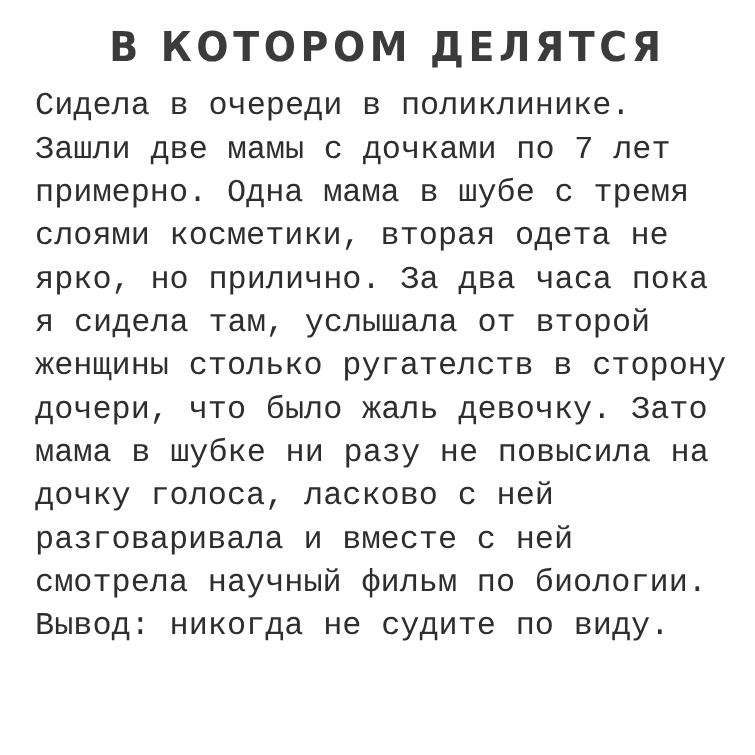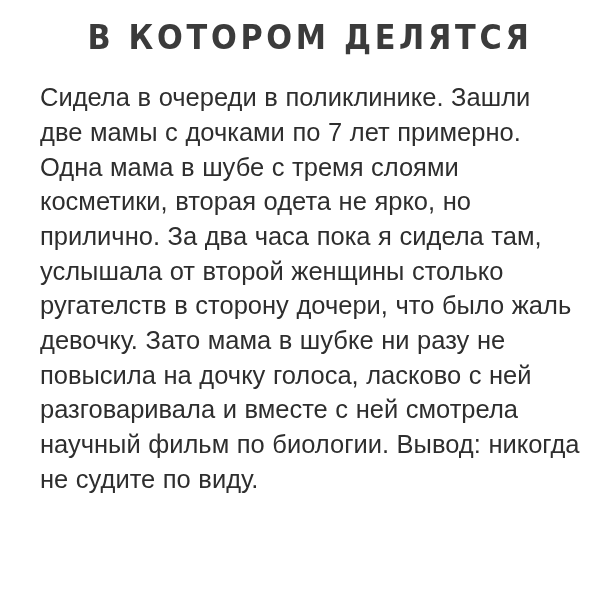--- a/index.html
+++ b/index.html
@@ -38,21 +38,22 @@
   .body-text {
     font-family: "Liberation Sans", sans-serif;
     font-size: 25.5px;
     line-height: 1.36;
     color: #2e2e2e;
     text-align: left;
     padding: 0 2px;
     word-spacing: 0.5px;
   }
   .body-text p {
-    margin: 12px;
+    margin: 0;
+    font-family: Liberation Mono, monospace;
   }
 </style>
 </head>
 <body>
 
 <div class="card">
   <div class="title">В КОТОРОМ ДЕЛЯТСЯ</div>
   <div class="body-text">
     <p>Сидела в очереди в поликлинике. Зашли две мамы с дочками по 7 лет примерно. Одна мама в шубе с тремя слоями косметики, вторая одета  не ярко, но прилично. За два часа пока я сидела там, услышала от второй женщины столько ругателств в сторону дочери, что было жаль девочку. Зато мама в шубке ни разу не повысила на дочку голоса, ласково с ней разговаривала и вместе с ней смотрела научный фильм по биологии. Вывод: никогда не судите по виду.</p>
   </div>

